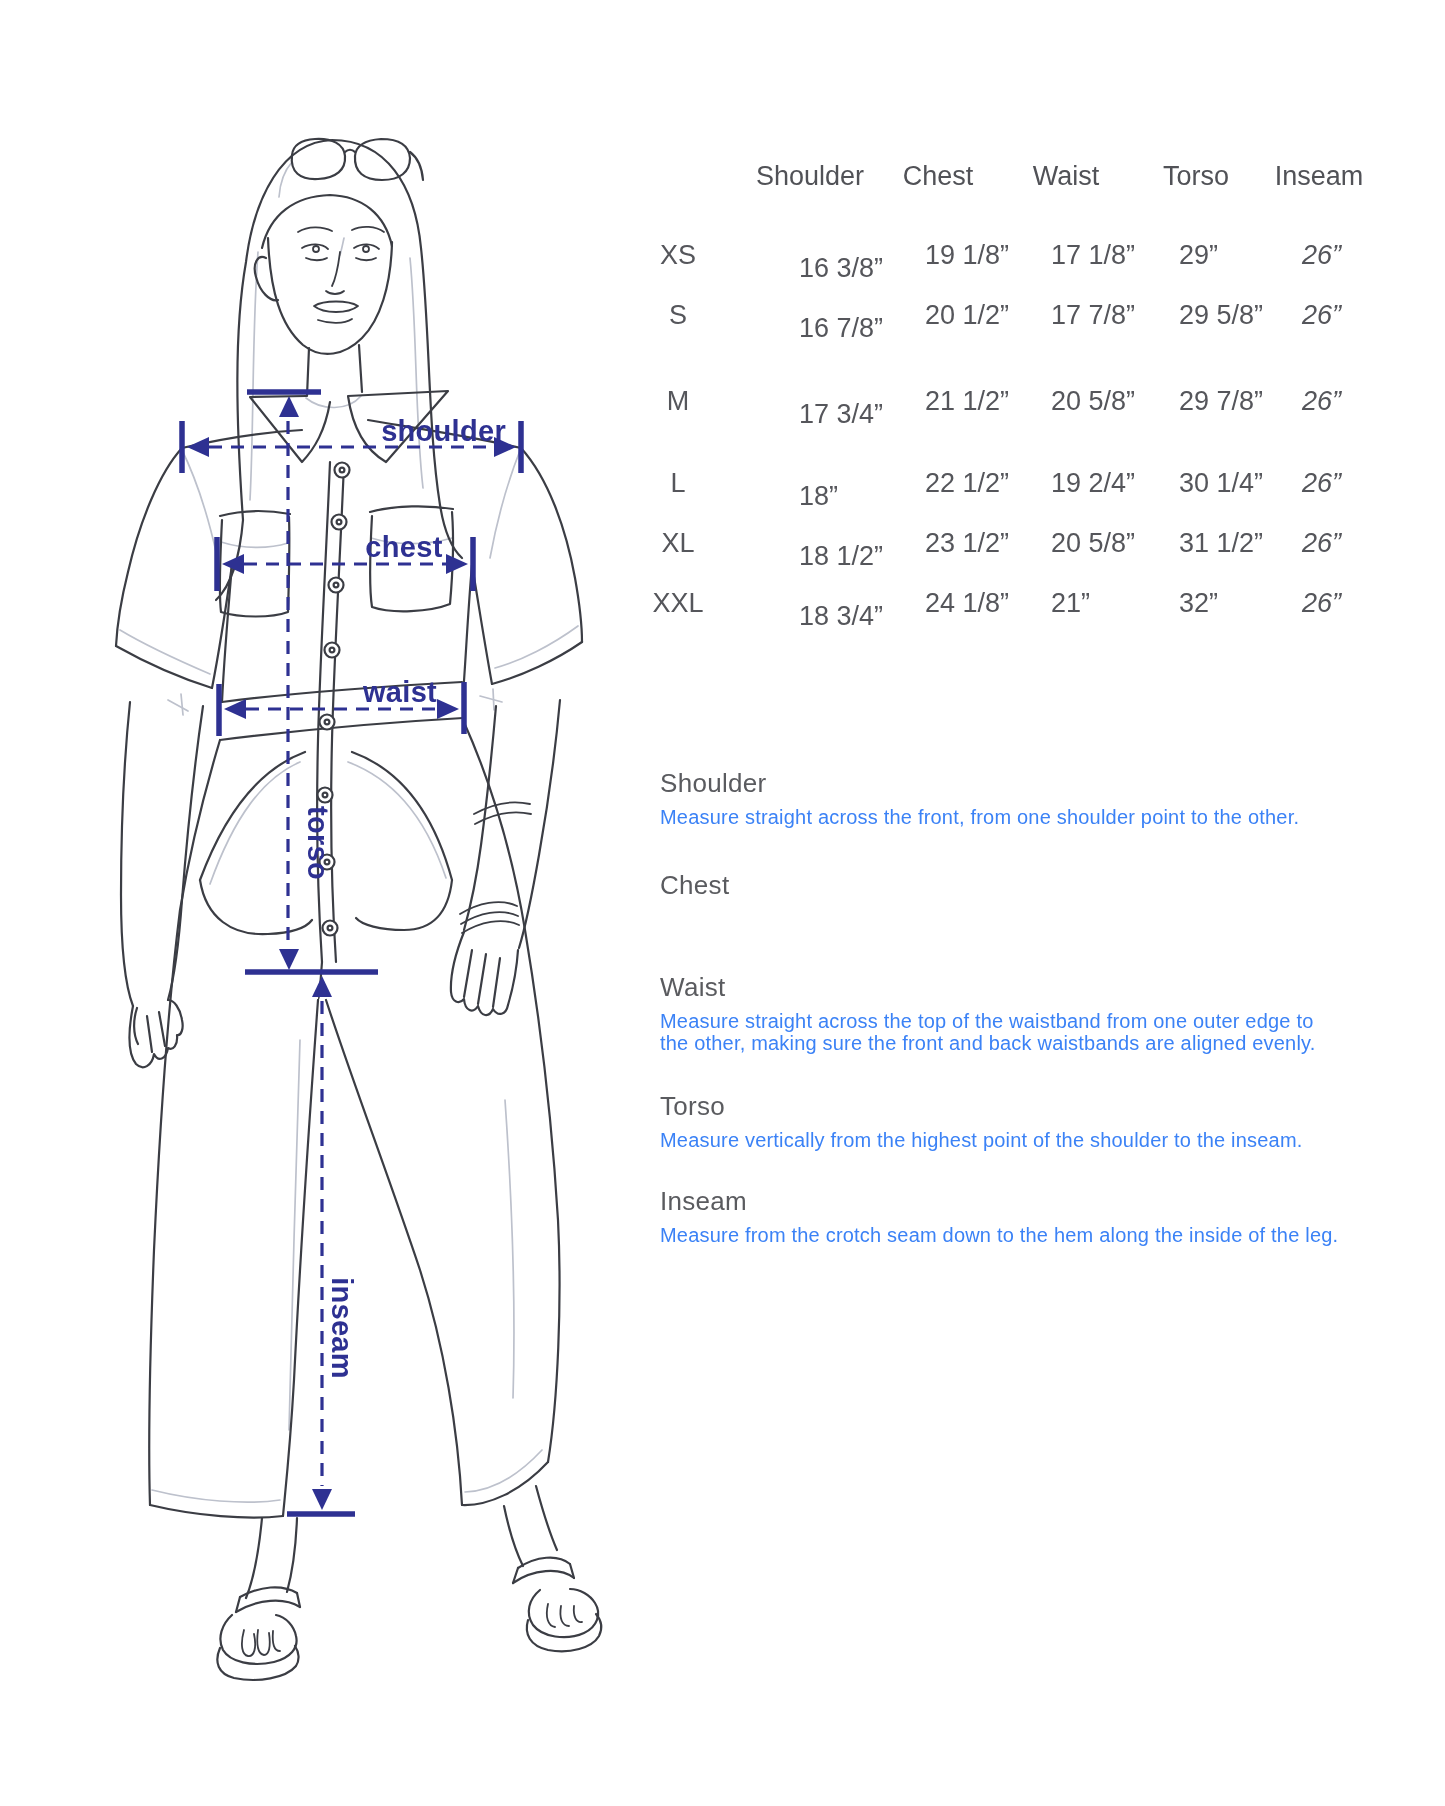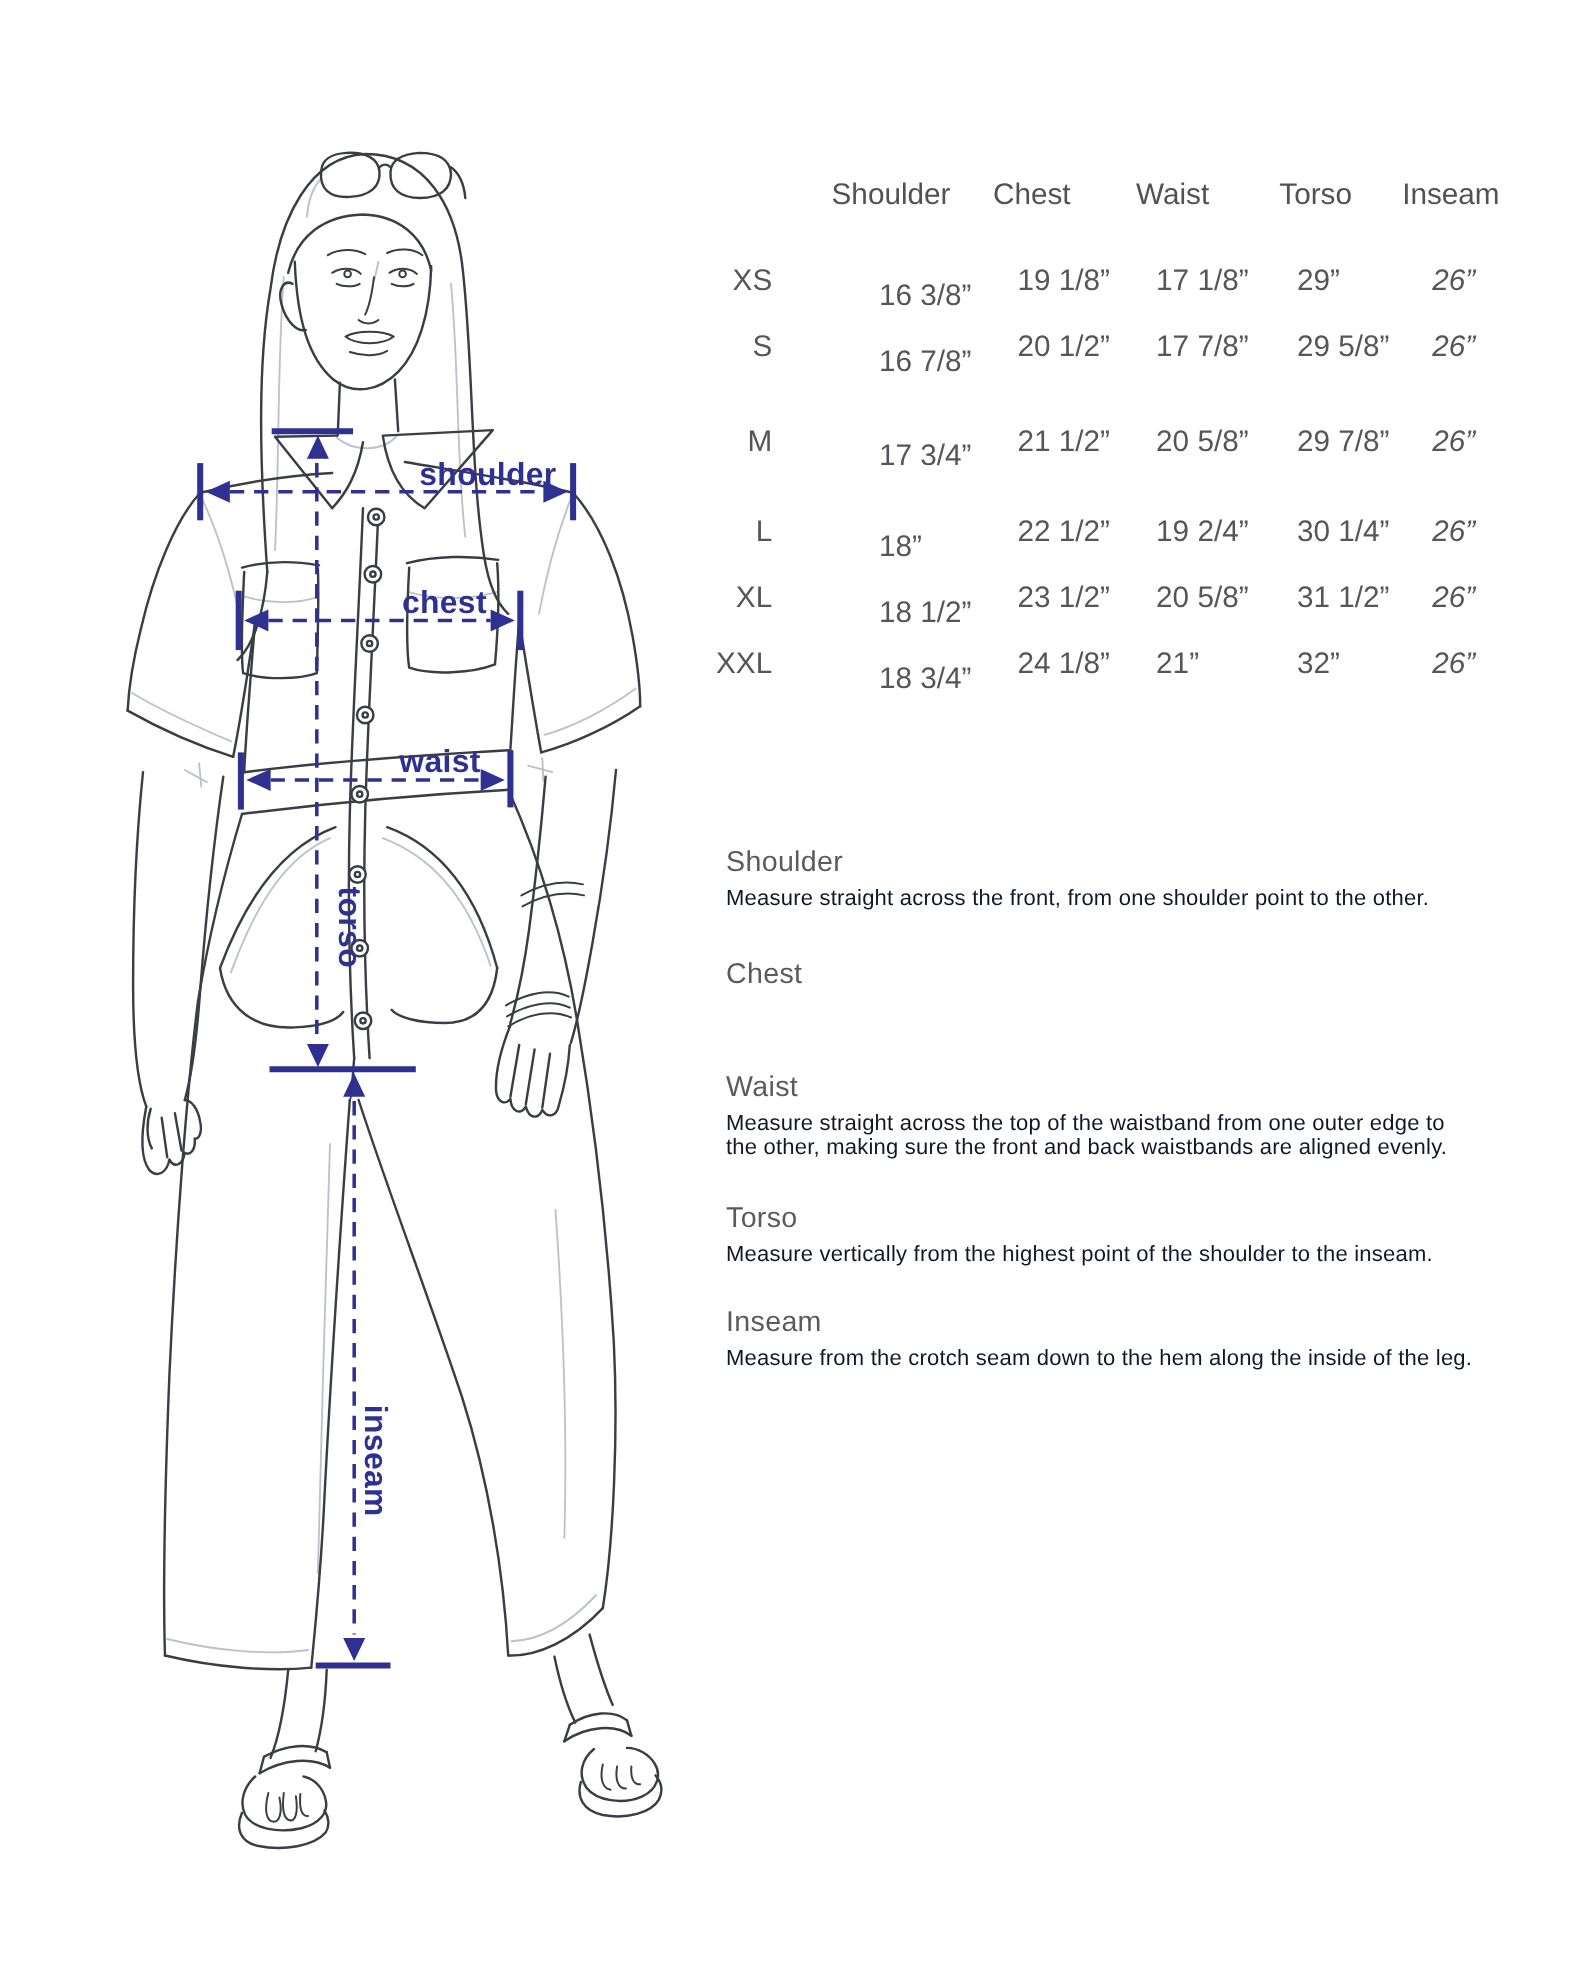--- a/index.html
+++ b/index.html
@@ -23,32 +23,32 @@
   .ann text{
     fill:#2e3192;
     font-family:"Liberation Sans","DejaVu Sans",sans-serif;
     font-size:29px;font-weight:600;letter-spacing:.3px;
   }
   
   .table{position:absolute;left:0;top:0;width:100%;color:#55565b;}
   .th{position:absolute;width:150px;text-align:center;font-size:27px;font-weight:500;color:#515257;}
   .trow{position:absolute;left:0;width:100%;height:36px;}
   .td{position:absolute;font-size:27px;font-weight:500;white-space:nowrap;color:#55565b;}
-  .td.size{left:586px;width:116px;text-align:right;}
+  .td.size{left:620px;width:116px;text-align:center;}
   .v0{left:799px;margin-top:13px;} .v1{left:925px;} .v2{left:1051px;} .v3{left:1179px;} .v4{left:1302px;font-style:italic;}
   .h0{left:735px;} .h1{left:863px;} .h2{left:991px;} .h3{left:1121px;} .h4{left:1244px;}
   
   .def{position:absolute;left:660px;width:760px;}
   .def h3{
     margin:0;font-size:26px;line-height:34px;font-weight:500;
     color:#5a5b5f;letter-spacing:.3px;
   }
   .def p{
     margin:6px 0 0 0;font-size:20px;line-height:22px;font-weight:400;
-    color:#0f172a;letter-spacing:.2px;white-space:pre-line;
+    color:#3b82f6;letter-spacing:.2px;white-space:pre-line;
   }
 </style>
 </head>
 <body>
 
 <div class="page">
 
   <svg class="figure" width="660" height="1806" viewBox="0 0 660 1806">
 
     <g class="art-light">

